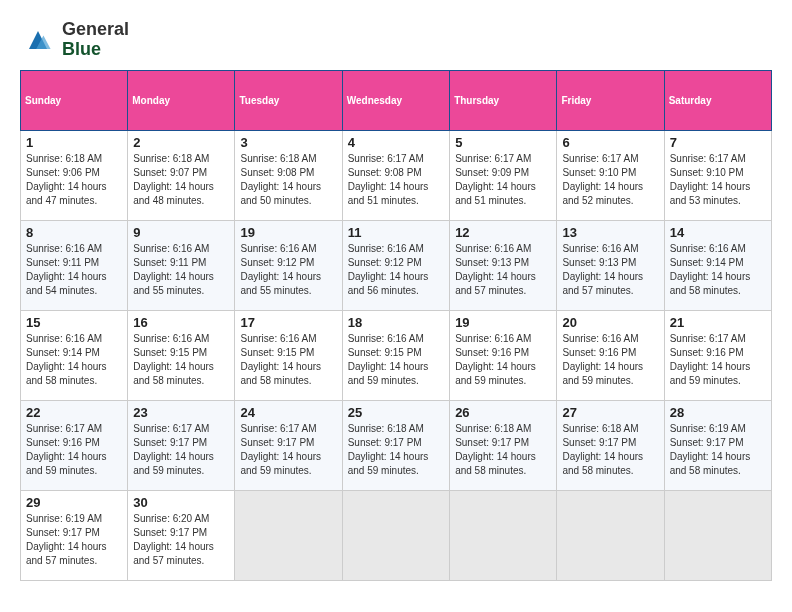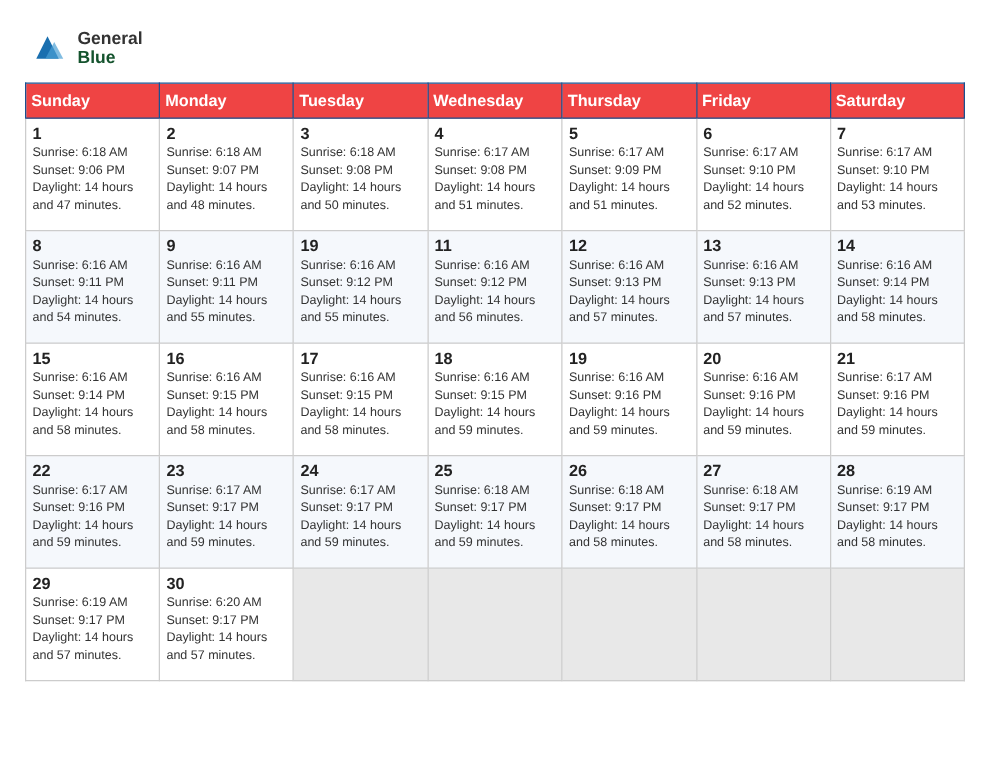--- a/index.html
+++ b/index.html
@@ -15,21 +15,21 @@
       justify-content: space-between;
       align-items: flex-start;
       margin-bottom: 10px;
     }
     .logo {
       display: flex;
       align-items: center;
       gap: 6px;
     }
     .logo-text {
-      font-size: 14px;
+      font-size: 18px;
       font-weight: bold;
       line-height: 1.1;
     }
     .logo-text .general { color: #333; }
     .logo-text .blue { color: #14532d; }
     .logo-icon {
       width: 36px;
       height: 36px;
     }
     .title-area {
@@ -43,25 +43,25 @@
     .location {
       font-size: 14px;
       color: #555;
     }
     .calendar {
       width: 100%;
       border-collapse: collapse;
       font-size: 10.5px;
     }
     .calendar th {
-      background: #ef4444;
+      background: #ec4899;
       color: white;
-      padding: 6px 4px;
+      padding: 24px 4px;
       text-align: left;
-      font-size: 13px;
+      font-size: 10px;
       font-weight: bold;
       border: 1px solid #1a5090;
     }
     .calendar td {
       border: 1px solid #ccc;
       vertical-align: top;
       padding: 4px 5px;
       width: 108px;
       min-height: 80px;
       background: #fff;

